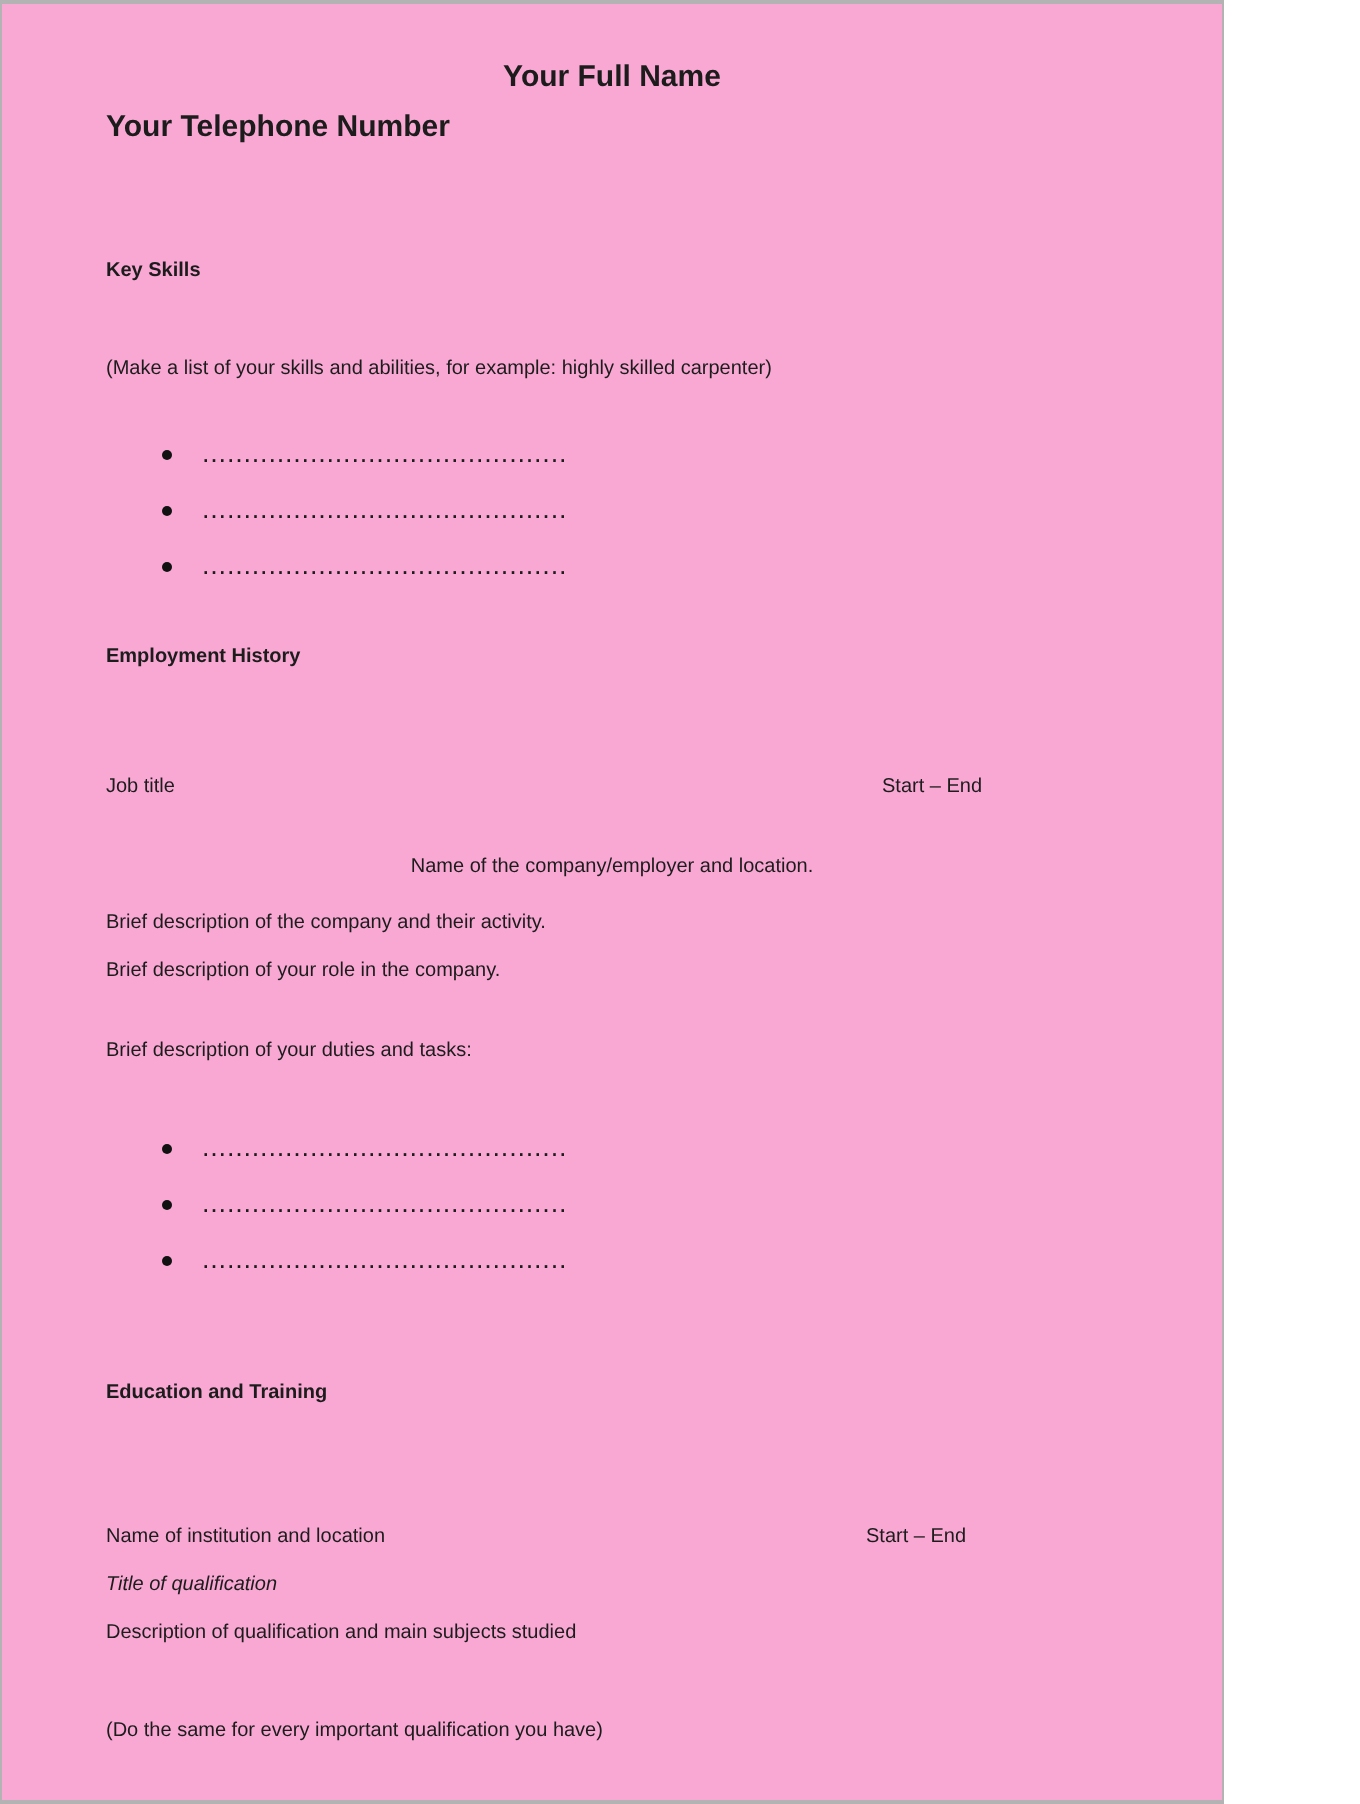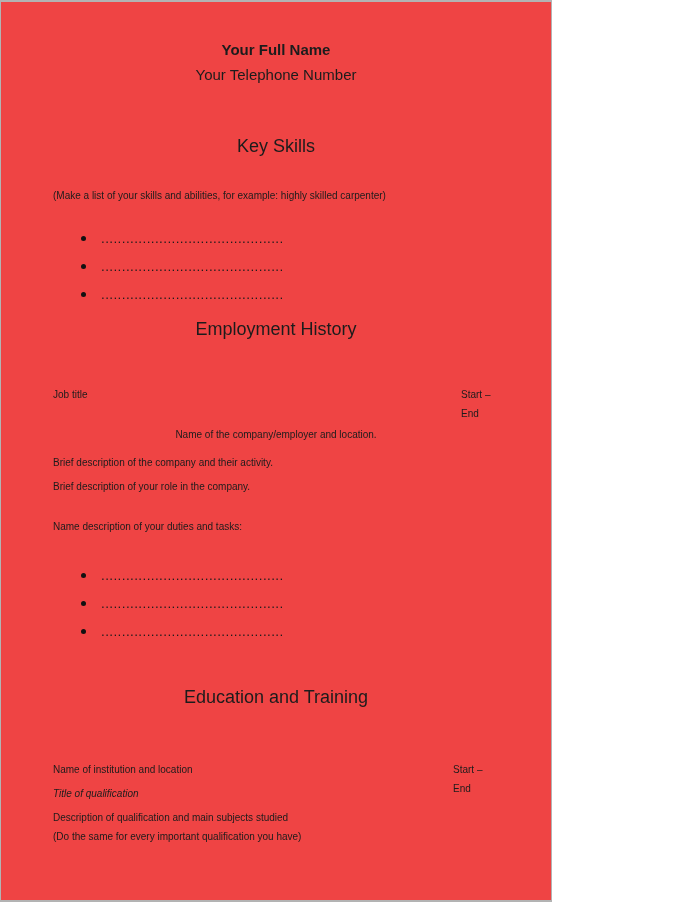--- a/index.html
+++ b/index.html
@@ -2,51 +2,50 @@
 <html><head>
 <meta charset="utf-8">
 <style>
   * { margin: 0; padding: 0; box-sizing: border-box; }
   html, body { background: #ffffff; }
   body {
     font-family: "Liberation Sans", sans-serif;
     color: #1c1c1c;
   }
   .page {
-    width: 552px;
+    width: 612px;
     height: 902px;
-    background: #ef4444;
+    background: #f9a8d4;
     border: 1px solid #b3b3b3;
     border-top-width: 2px;
     border-bottom-width: 2px;
-    padding: 38px 52px 20px 52px;
+    padding: 27px 52px 20px 52px;
     overflow: hidden;
     position: relative;
   }
   .doc-title {
     text-align: center;
     font-weight: bold;
     font-size: 15px;
     line-height: 19px;
   }
   .doc-subtitle {
-    text-align: center;
-    font-weight: normal;
+    font-weight: bold;
     font-size: 15px;
     line-height: 19px;
     margin-top: 6px;
   }
   .section-heading {
-    text-align: center;
-    font-weight: normal;
-    font-size: 18px;
+    text-align: left;
+    font-weight: bold;
+    font-size: 10px;
     line-height: 19px;
   }
   .heading-skills    { margin-top: 53px; }
-  .heading-employment{ margin-top: 16px; }
+  .heading-employment{ margin-top: 26px; }
   .heading-education { margin-top: 47px; }
   .body-line {
     font-size: 10px;
     line-height: 19px;
   }
   .hint-line { margin-top: 30px; }
   .bullet-list {
     list-style: none;
     margin-top: 24px;
   }
@@ -74,32 +73,31 @@
   .two-col-row {
     position: relative;
     font-size: 10px;
     line-height: 19px;
   }
   .row-employment { margin-top: 46px; }
   .row-education  { margin-top: 53px; }
   .date-col {
     position: absolute;
     top: 0;
-    margin-left: 20px;
   }
   .date-col-employment { left: 388px; }
   .date-col-education  { left: 380px; }
   .company-line { margin-top: 21px; text-align: center; }
   .activity-line { margin-top: 9px; }
   .role-line { margin-top: 5px; }
   .duties-line { margin-top: 21px; }
   .employment-bullets { margin-top: 30px; }
   .qual-title-line { margin-top: 5px; font-style: italic; }
   .qual-desc-line { margin-top: 5px; }
-  .note-line { }
+  .note-line { margin-top: 30px; }
 </style>
 </head>
 <body>
 
 <div class="page">
 
   <div class="doc-title">Your Full Name</div>
   <div class="doc-subtitle">Your Telephone Number</div>
 
   <div class="section-heading heading-skills">Key Skills</div>
@@ -124,21 +122,21 @@
 
   <div class="two-col-row row-employment">
     <span>Job title</span>
     <span class="date-col date-col-employment">Start – End</span>
   </div>
 
   <div class="body-line company-line">Name of the company/employer and location.</div>
   <div class="body-line activity-line">Brief description of the company and their activity.</div>
   <div class="body-line role-line">Brief description of your role in the company.</div>
 
-  <div class="body-line duties-line">Name description of your duties and tasks:</div>
+  <div class="body-line duties-line">Brief description of your duties and tasks:</div>
 
   <ul class="bullet-list employment-bullets">
     <li>
       <span class="bullet-dot"></span>
       <span class="dotted">............................................</span>
     </li>
     <li>
       <span class="bullet-dot"></span>
       <span class="dotted">............................................</span>
     </li>

